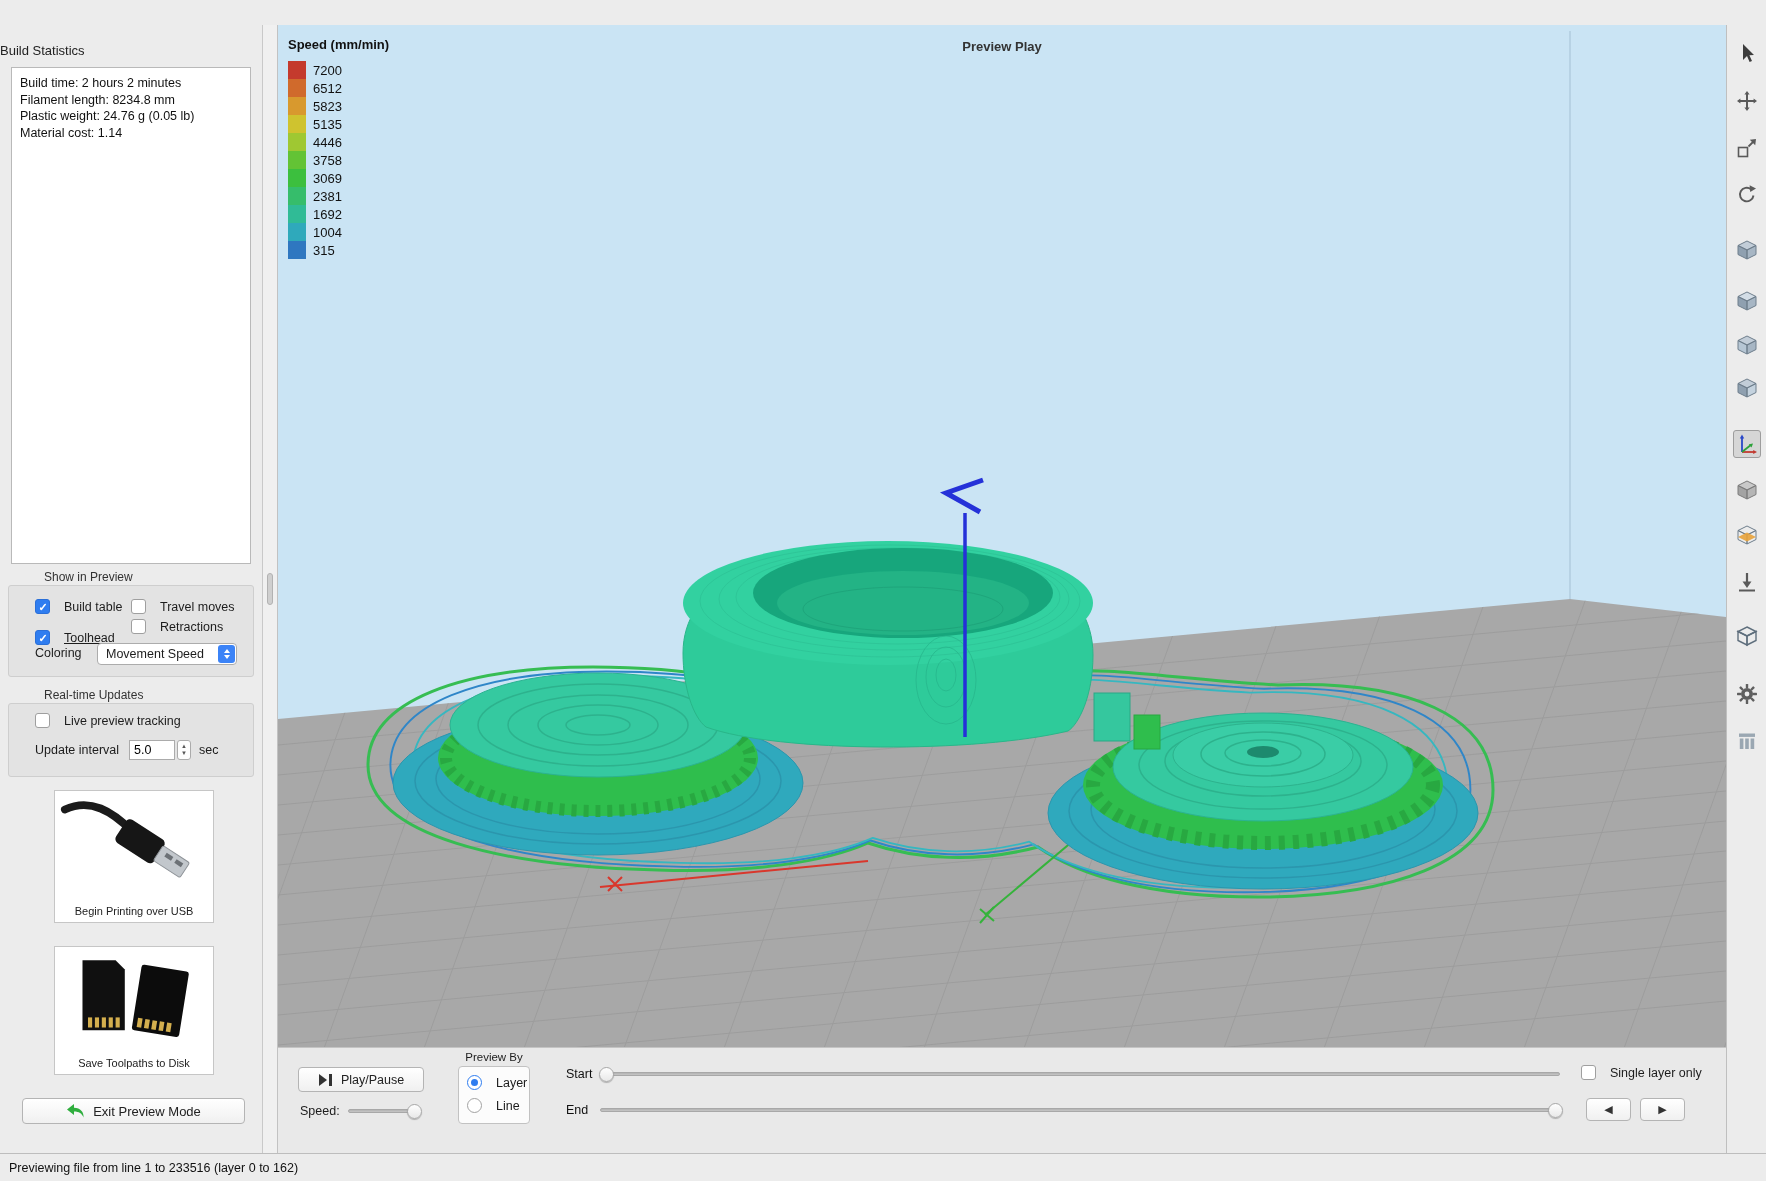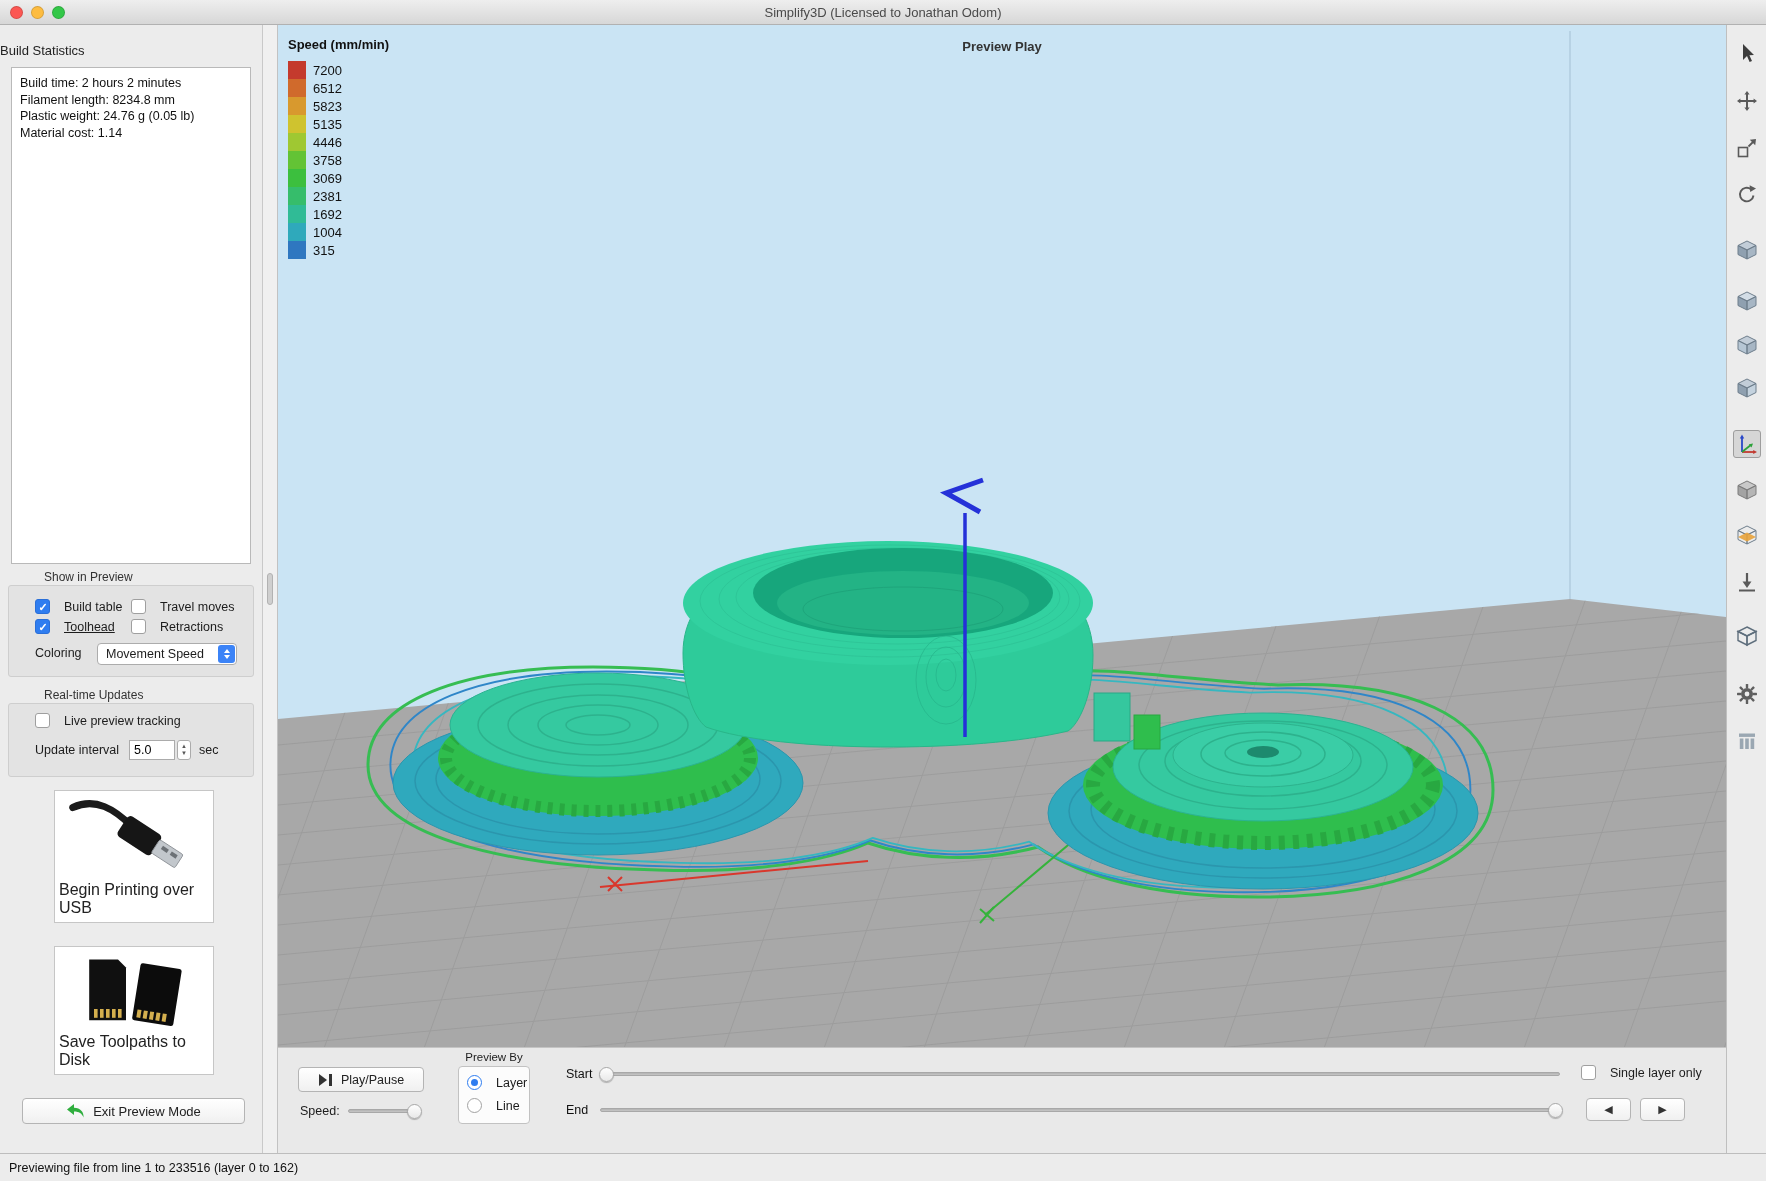--- a/index.html
+++ b/index.html
@@ -57,21 +57,21 @@
     background:#fff;font-size:12.5px;padding:0 4px;font-family:"Liberation Sans",sans-serif;}
   .stepper{position:absolute;left:168px;top:36px;width:14px;height:20px;background:#fdfdfd;
     border:1px solid #ababab;border-radius:3px;display:flex;flex-direction:column;
     align-items:center;justify-content:center;color:#555;font-size:6px;line-height:7px;}
   .sec-lbl{position:absolute;left:190px;top:39px;font-size:12.5px;}
 
   .img-btn{position:absolute;left:54px;width:160px;background:#fff;border:1px solid #c6c6c6;
     display:flex;flex-direction:column;align-items:center;justify-content:space-between;
     padding:6px 4px 5px;cursor:default;}
   .usb-btn{top:765px;height:133px;} .sd-btn{top:921px;height:129px;}
-  .img-btn .caption{font-size:16px;color:#222;}
+  .img-btn .caption{font-size:11px;color:#222;}
 
   .btn{background:linear-gradient(#ffffff,#f0f0f0);border:1px solid #b4b4b4;border-radius:4px;
     font-size:12.5px;color:#222;display:flex;align-items:center;justify-content:center;gap:7px;
     font-family:"Liberation Sans",sans-serif;}
   .exit-btn{position:absolute;left:22px;top:1073px;width:223px;height:26px;font-size:13px;}
 
   
   .viewport{position:absolute;left:278px;top:25px;width:1448px;height:1022px;background:#cae4f4;overflow:hidden;}
   .scene{position:absolute;left:0;top:0;}
   .mode-label{position:absolute;top:14px;left:0;width:100%;text-align:center;font-size:13px;
@@ -108,49 +108,41 @@
   
   .statusbar{position:absolute;left:0;bottom:0;width:1766px;height:28px;background:#ececec;
     border-top:1px solid #bdbdbd;display:flex;align-items:center;padding-left:9px;
     font-size:12.5px;color:#111;}
 </style>
 </head>
 <body>
 
 <div class="app">
 
-  <div class="titlebar">
-    <div class="traffic">
-      <span class="light red"></span>
-      <span class="light yellow"></span>
-      <span class="light green"></span>
-    </div>
-    <span class="title-text">Simplify3D (Licensed to Jonathan Odom)</span>
-  </div>
 
   <div class="sidebar">
     <div class="stats-title">Build Statistics</div>
     <div class="stats-box">
       <div>Build time: 2 hours 2 minutes</div>
       <div>Filament length: 8234.8 mm</div>
       <div>Plastic weight: 24.76 g (0.05 lb)</div>
       <div>Material cost: 1.14</div>
     </div>
 
     <div class="section-label lbl-show">Show in Preview</div>
     <div class="groupbox box-show">
       <div class="row" style="left:26px;top:13px;">
         <span class="cb" data-checked="true"></span>
         <span>Build table</span>
       </div>
       <div class="row" style="left:122px;top:13px;">
         <span class="cb" data-checked="false"></span>
         <span>Travel moves</span>
       </div>
-      <div class="row" style="left:26px;top:33px;text-decoration:underline;">
+      <div class="row" style="left:26px;top:44px;text-decoration:underline;">
         <span class="cb" data-checked="true"></span>
         <span>Toolhead</span>
       </div>
       <div class="row" style="left:122px;top:33px;">
         <span class="cb" data-checked="false"></span>
         <span>Retractions</span>
       </div>
       <div class="row" style="left:26px;top:60px;text-align:right;">
         <span>Coloring</span>
       </div>

